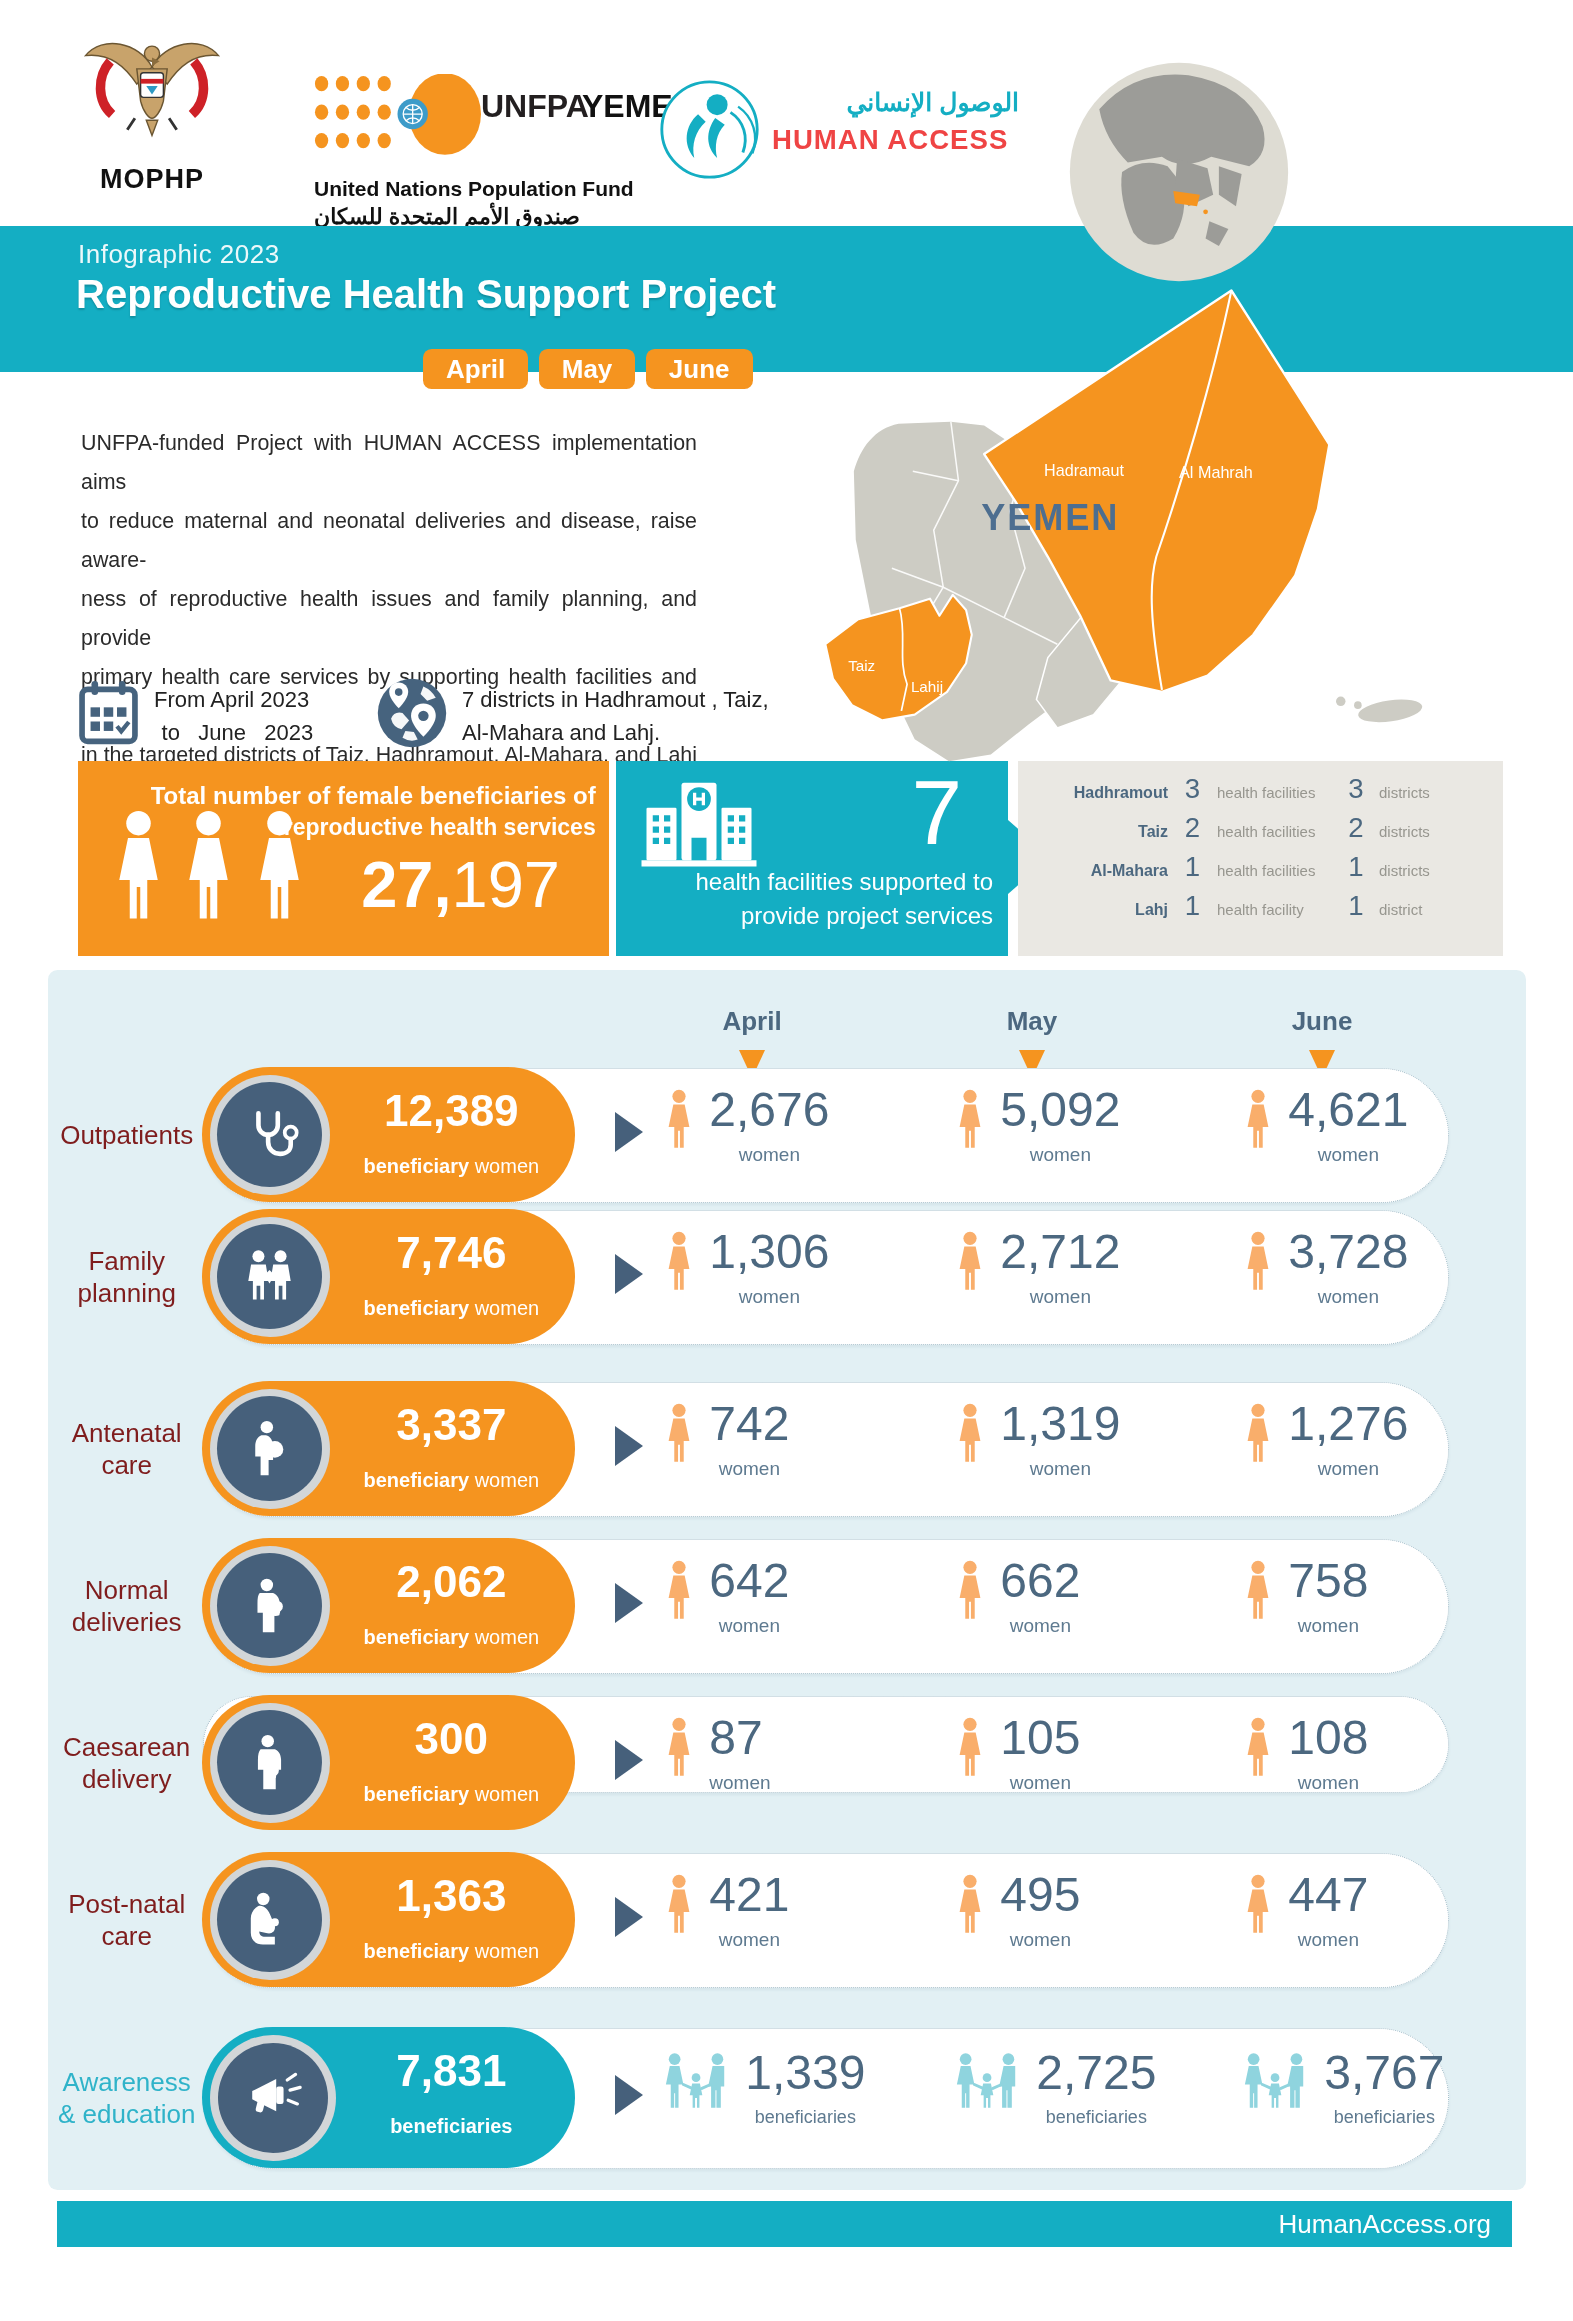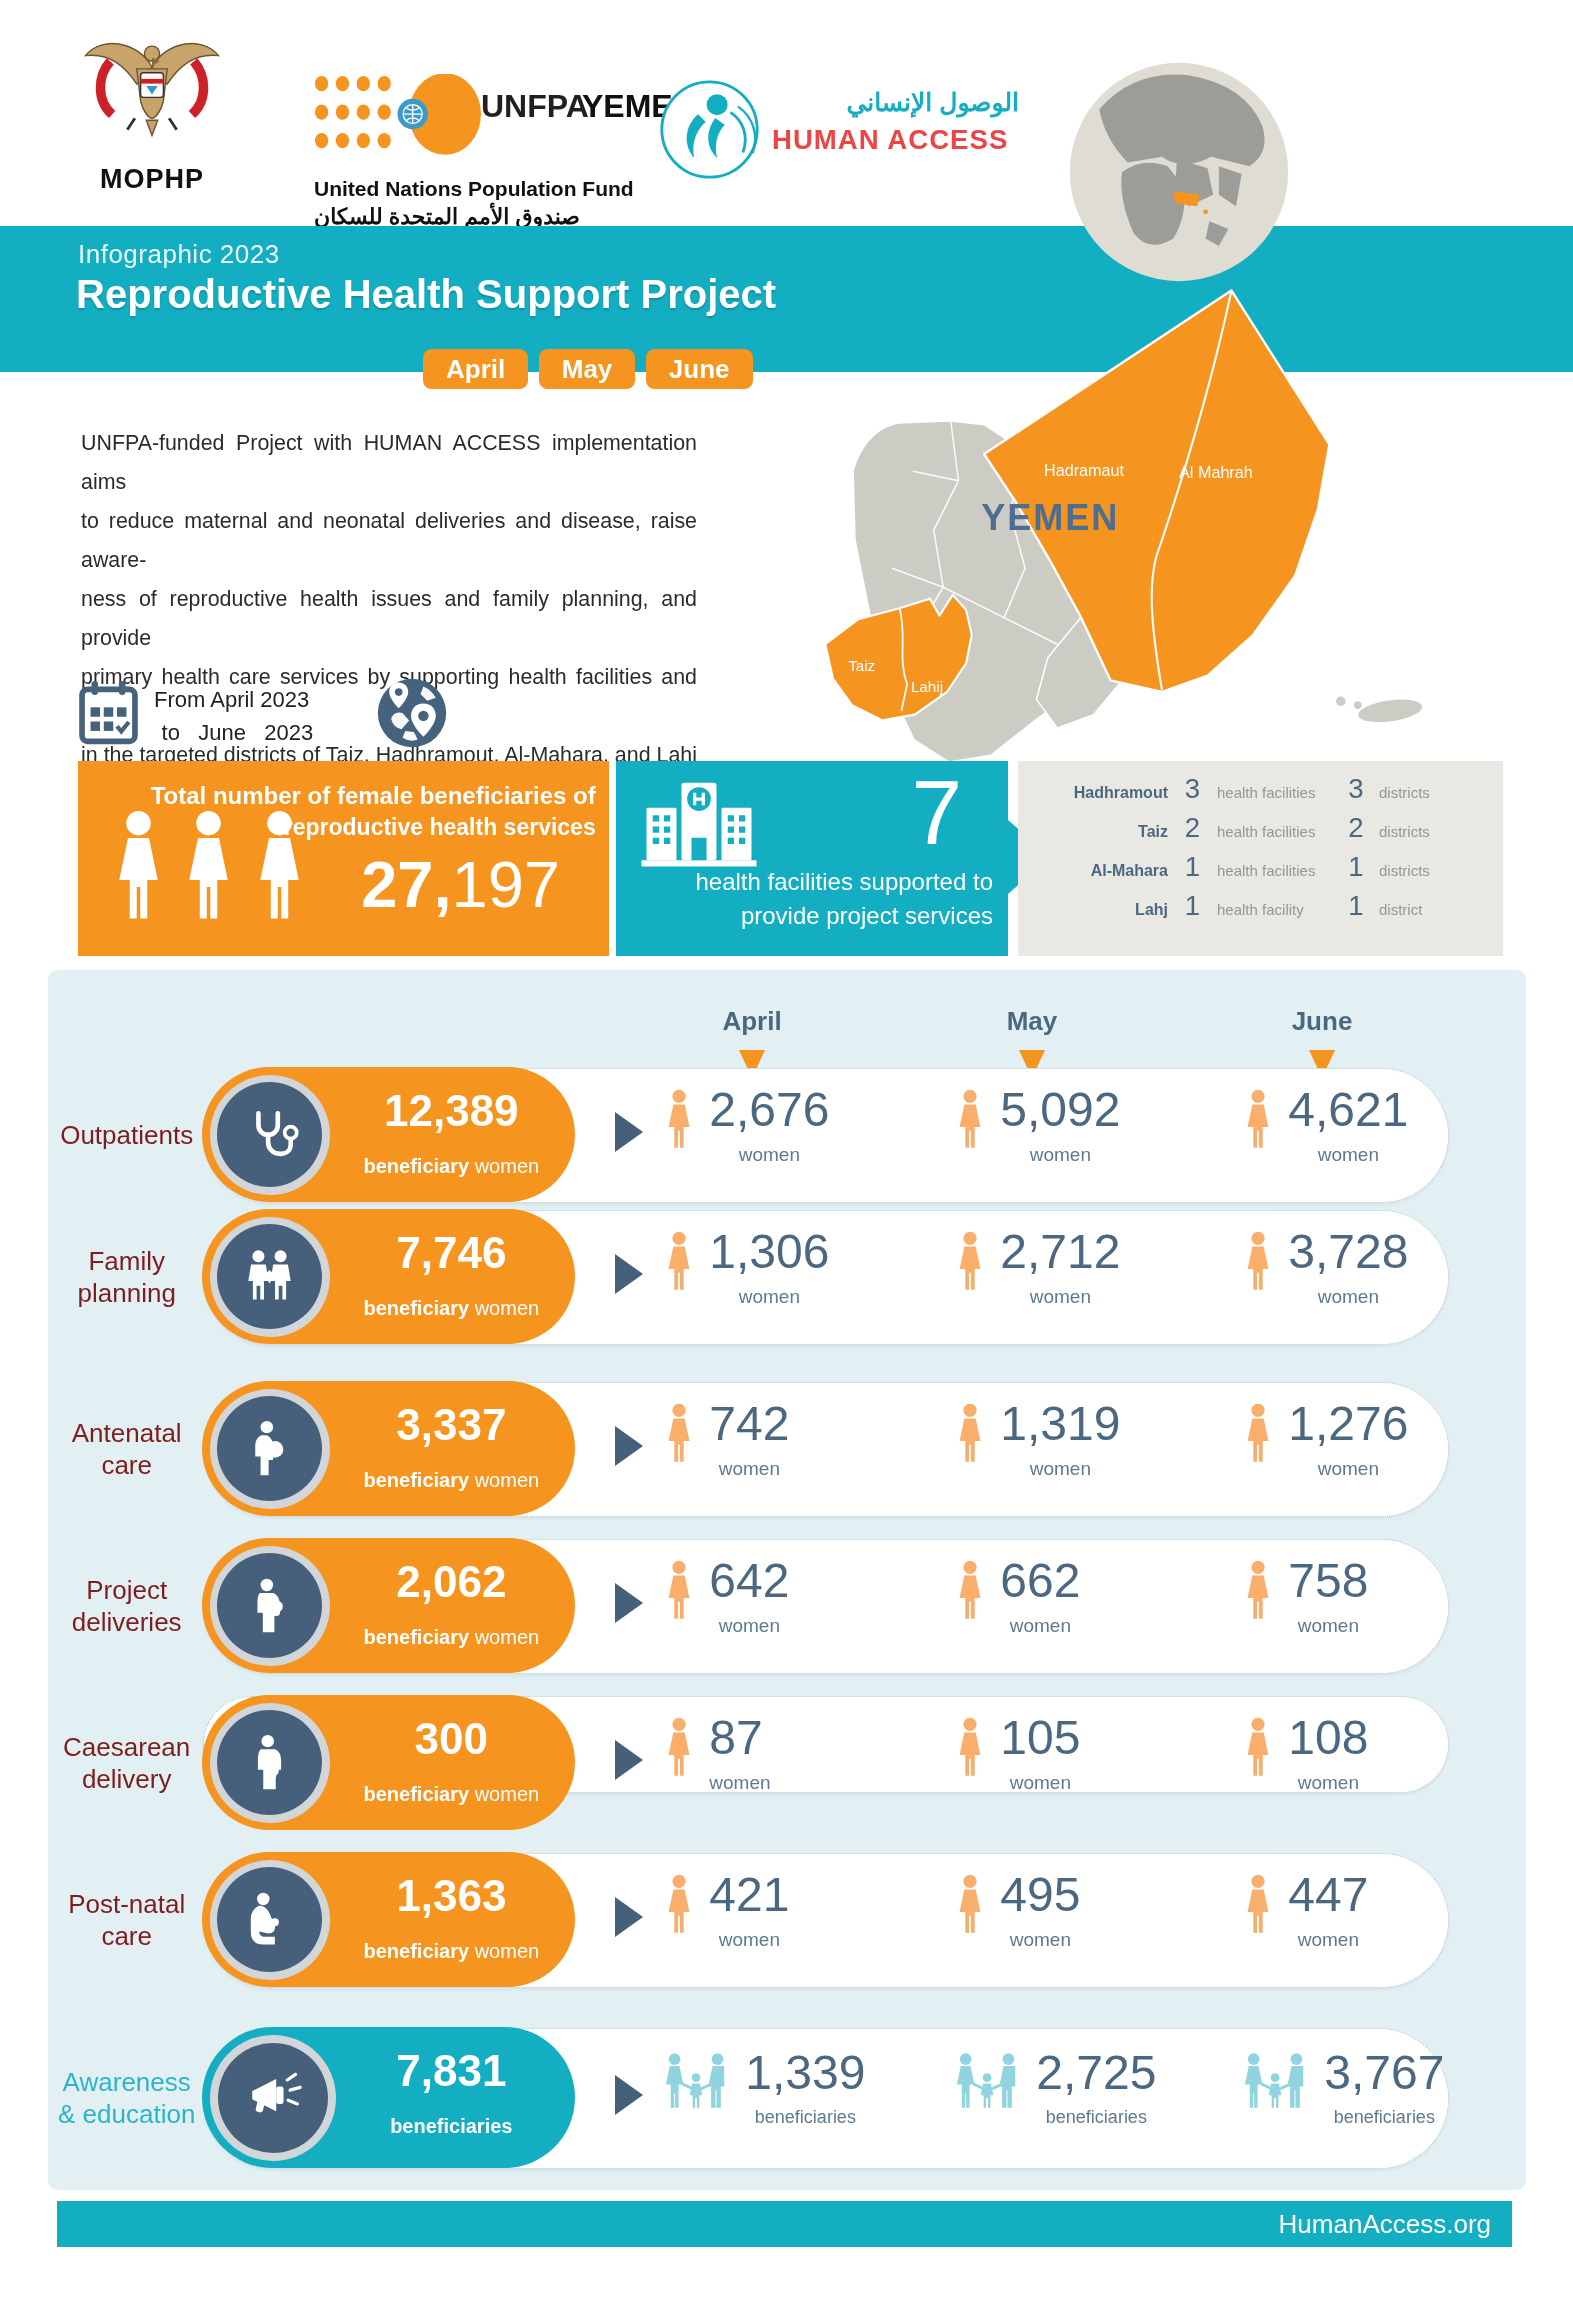--- a/index.html
+++ b/index.html
@@ -207,20 +207,24 @@
     <g fill="#fff" opacity=".95">
       <path d="M18 46 q3 -8 12 -6 l7 8 -8 9 q-9 -2 -11 -11z"></path>
       <path d="M30 66 q8 5 16 2 l-4 -8 -9 -1z"></path>
       <path d="M52 12 q9 4 13 12 l-9 3 -7 -7z"></path>
     </g>
     <path d="M26 8 c-6 0 -10 4.5 -10 10 c0 7.5 10 17 10 17 s10 -9.5 10 -17 c0 -5.5 -4 -10 -10 -10z" fill="#fff"></path>
     <circle cx="26" cy="18" r="4" fill="#46637E"></circle>
     <path d="M52 30 c-8 0 -13 5.5 -13 13 c0 10 13 22 13 22 s13 -12 13 -22 c0 -7.5 -5 -13 -13 -13z" fill="#fff"></path>
     <circle cx="52" cy="43" r="5.5" fill="#46637E"></circle>
   </svg>
+  <div class="abs fact-text" style="left:462px;top:683px;width:380px;">
+    <div>7  districts in Hadhramout , Taiz,</div>
+    <div>Al-Mahara and Lahj.</div>
+  </div>
 
   <svg class="map-wrap" viewBox="0 0 804 510">
     <path d="M48 200 C55 175 70 155 95 150 L150 148 L185 152 L230 182 L280 172 L318 188 L338 225 L362 292 L385 340 L352 386 L312 402 L272 436 L232 466 L192 498 L148 505 L112 482 L88 432 L66 352 L50 272 Z" fill="#CDCCC4"></path>
     <g stroke="#fff" stroke-width="1.6" fill="none" opacity=".9">
       <path d="M150 148 L158 210 L132 262 L142 322"></path>
       <path d="M230 182 L212 242 L228 302 L206 354"></path>
       <path d="M88 302 L142 322 L206 354 L262 382"></path>
       <path d="M280 172 L290 230 L318 290"></path>
       <path d="M110 200 L158 210 M66 352 L112 372 L142 322"></path>
     </g>
@@ -457,21 +461,21 @@
               <span><svg width="34" height="61" viewBox="0 0 36 64" fill="#F9AE6B">
                   <circle cx="18" cy="7.5" r="7"></circle>
                   <path d="M12 16 H24 L29 40 H23 V62 H19 V44 H17 V62 H13 V40 H7 Z"></path>
                 </svg></span>
               <span><span class="cell-num">1,276</span><span class="cell-unit">women</span></span>
             </div>
           </div>
         </div>
         <div class="t-row" style="top: 569px; height: 135px;">
           <div class="row-label" style="top: 35px;">
-            <div>Project</div>
+            <div>Normal</div>
             <div>deliveries</div>
           </div>
           <div class="row-pill" style="height: 135px;">
             <div class="total-pill" style="height: 135px;">
               <div class="icon-ring" style="width: 120px; height: 120px;">
                 <div class="icon-circle" style="width: 105px; height: 105px;">
                   <svg width="57" height="59" viewBox="0 0 64 64" fill="#fff">
                     <circle cx="29" cy="9" r="7"></circle>
                     <path d="M21 18 h15 c5 2 7.5 7 7.5 12 v10 h-6 v22 h-13 V40 h-6 V30 c0 -6 0.5 -10 2.5 -12z"></path>
                     <circle cx="41" cy="33" r="6"></circle>

